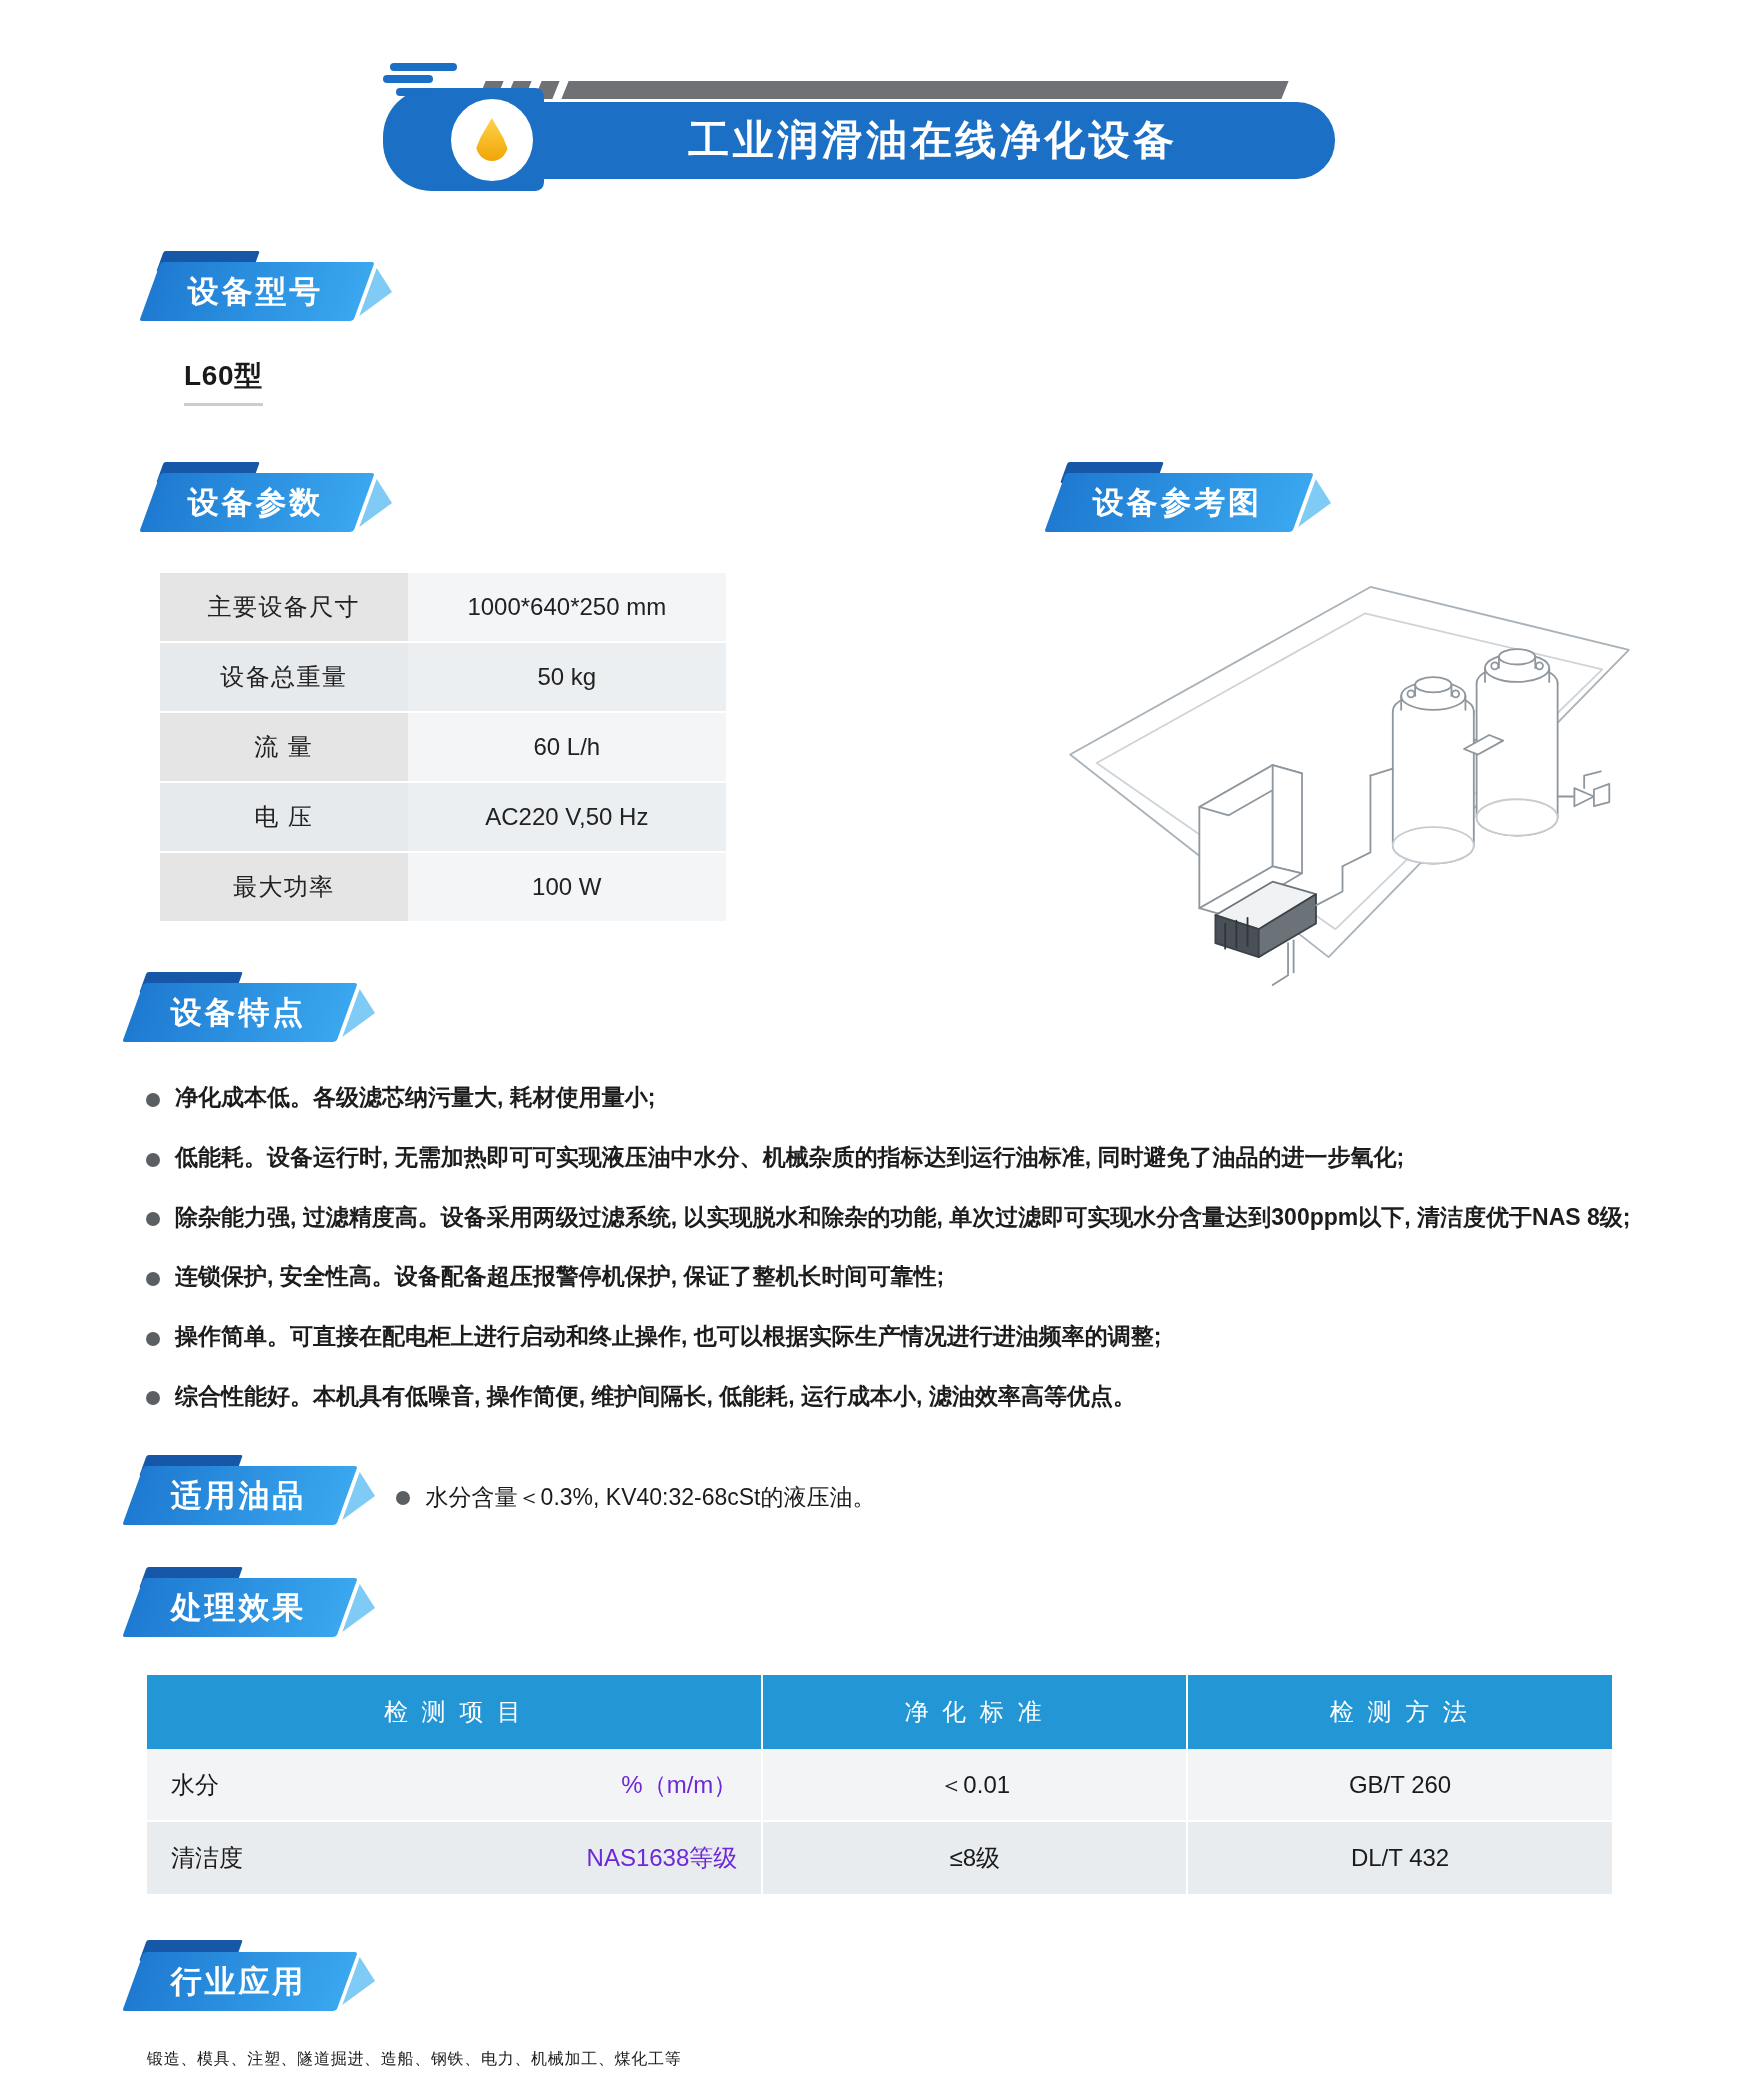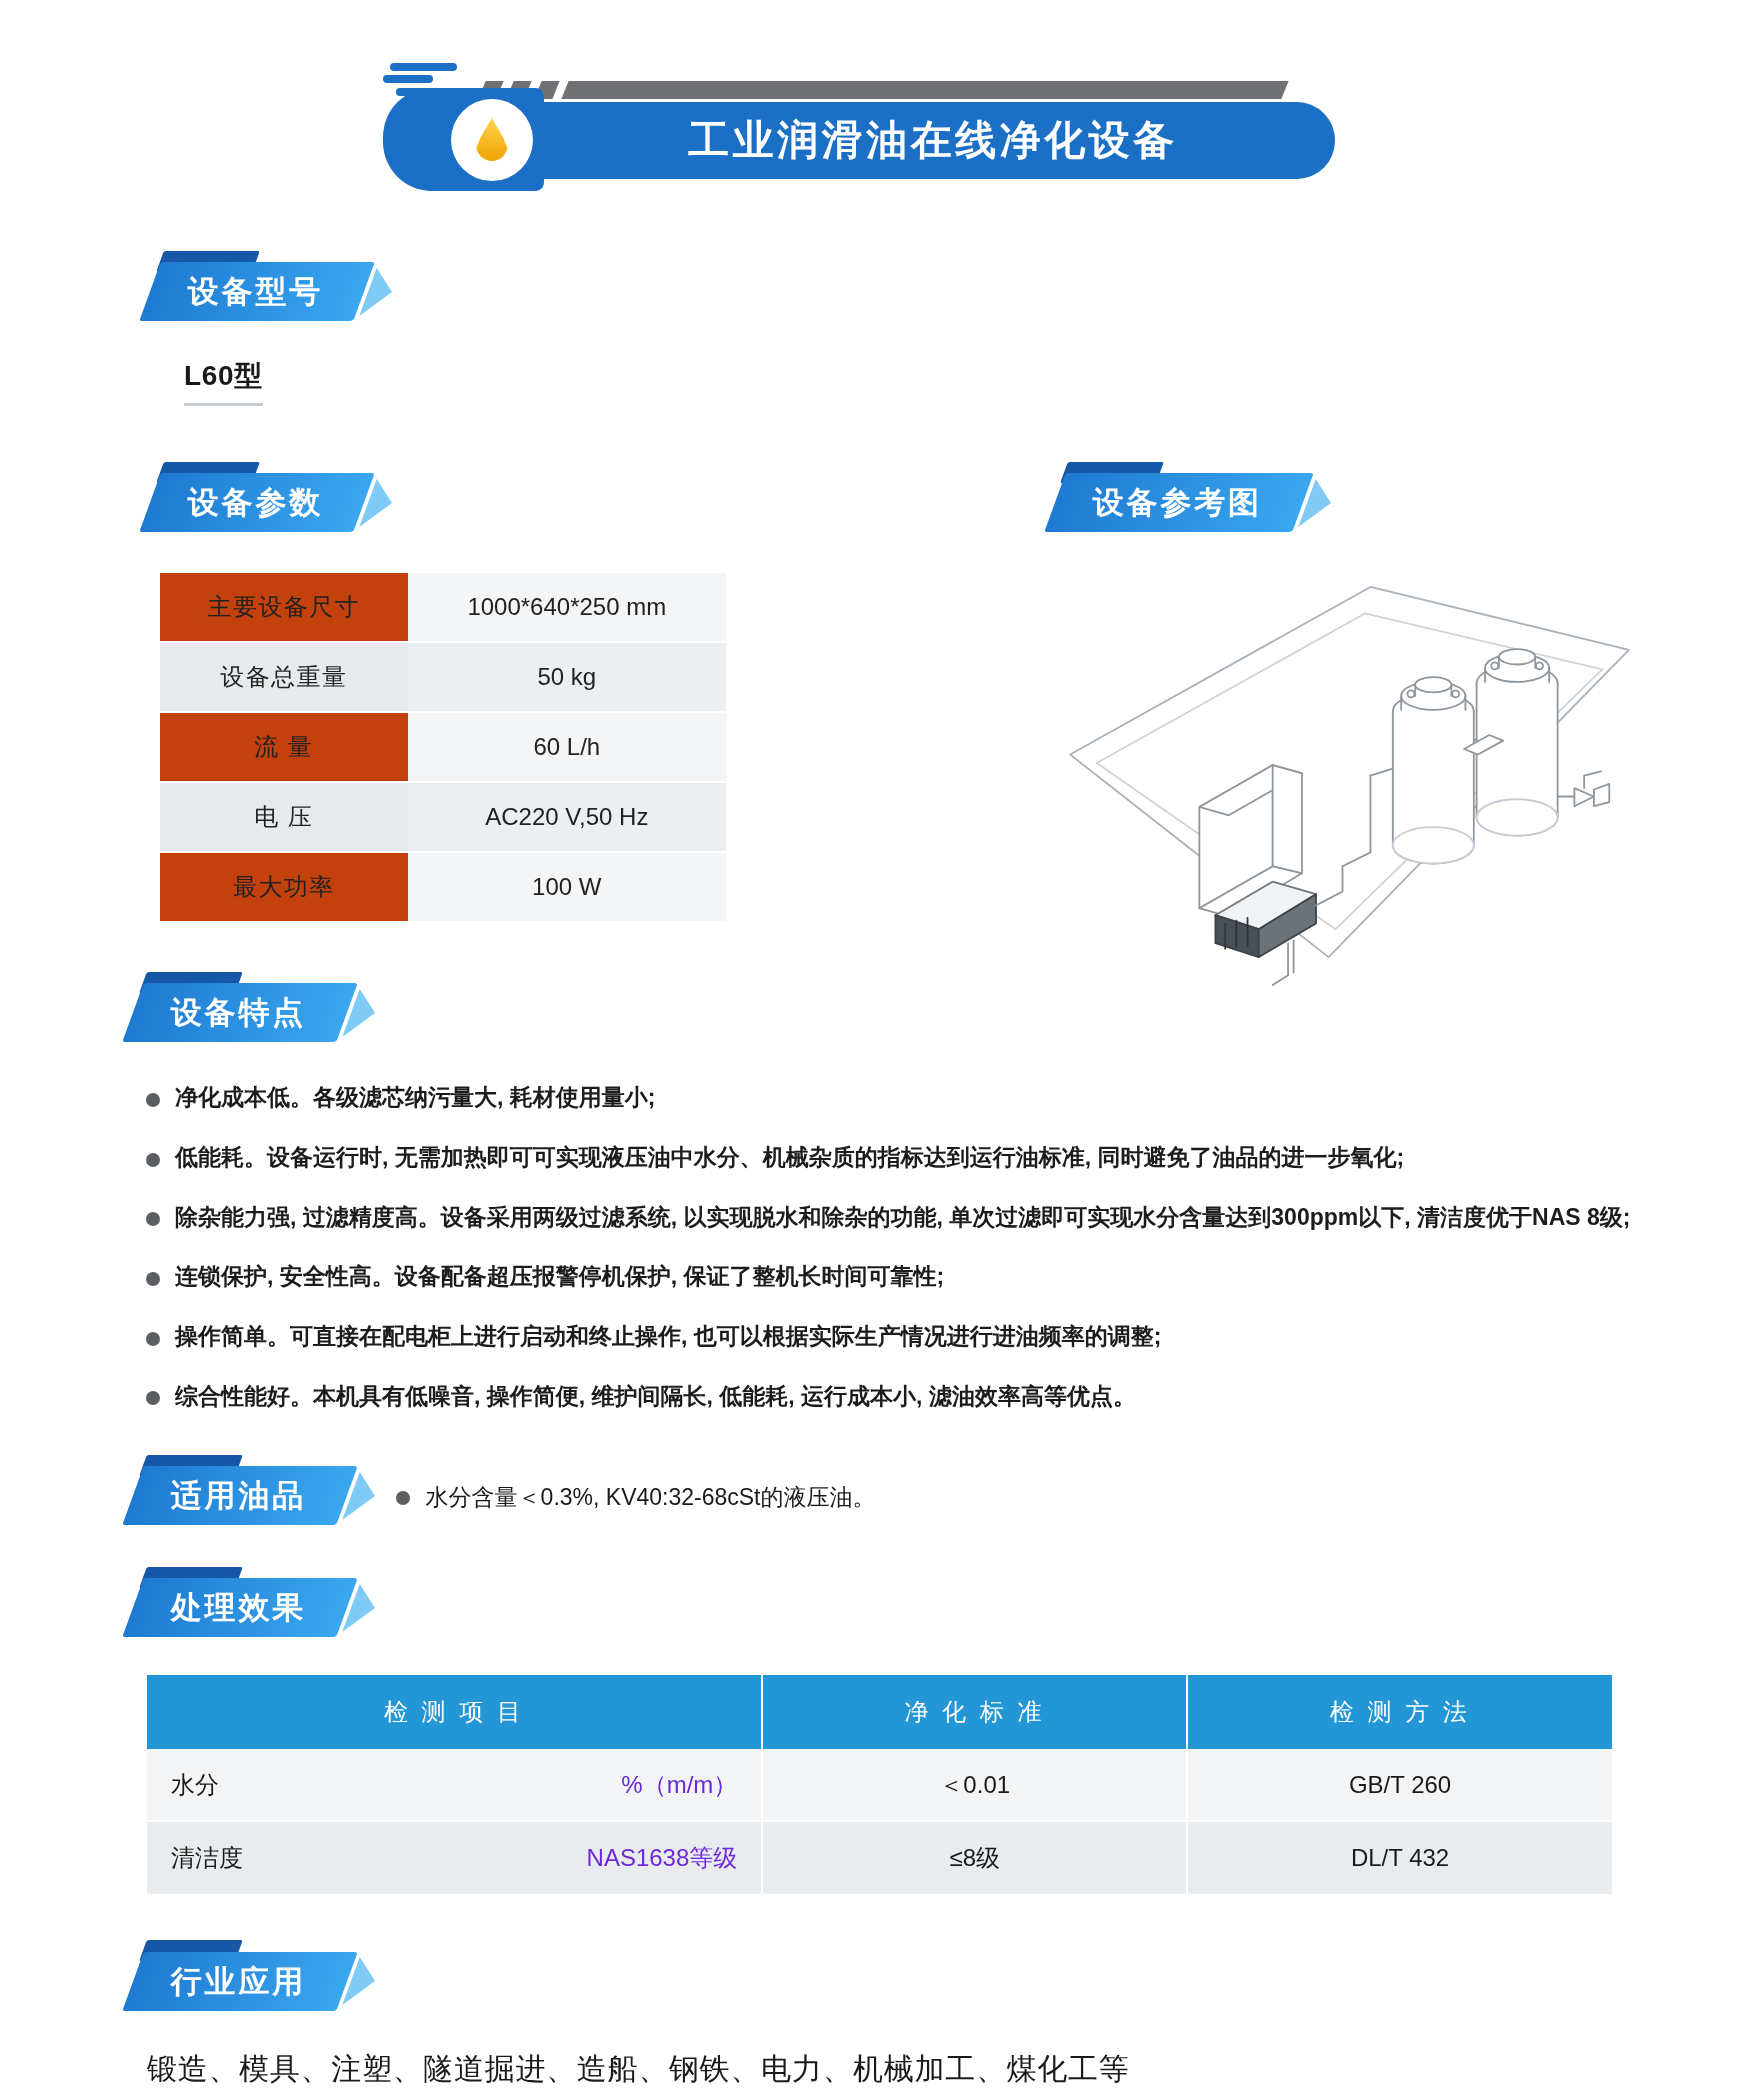--- a/index.html
+++ b/index.html
@@ -171,21 +171,21 @@
     font-size: 24px;
   }
   .spec-table td {
     border-bottom: 2.8px solid #ffffff;
     padding: 18px 7px;
     text-align: center;
     color: #222;
   }
   .spec-table td.k {
     width: 248px;
-    background: #c2410c;
+    background: #e5e5e5;
     letter-spacing: 1.4px;
   }
   .spec-table td.v {
     background: #f3f5f6;
   }
   .spec-table tr:nth-child(even) td.k { background: #e6eaec; }
   .spec-table tr:nth-child(even) td.v { background: #eceff1; }
 
   
   .device-tag-wrap { margin-left: 12.6px; }
@@ -266,21 +266,21 @@
     justify-content: space-between;
     align-items: center;
     text-align: left;
   }
   .cell-item .unit { color: #6d28d9; }
 
   
   .industry-block { margin: 56px 0 0 133px; }
   .industry-text {
     margin: 38px 18px 0 14px;
-    font-size: 30px;
+    font-size: 16px;
     letter-spacing: 0.7px;
   }
   .footer-space { height: 63px; }
 </style>
 </head>
 <body>
 
 <div class="page">
 
   <div class="header">

